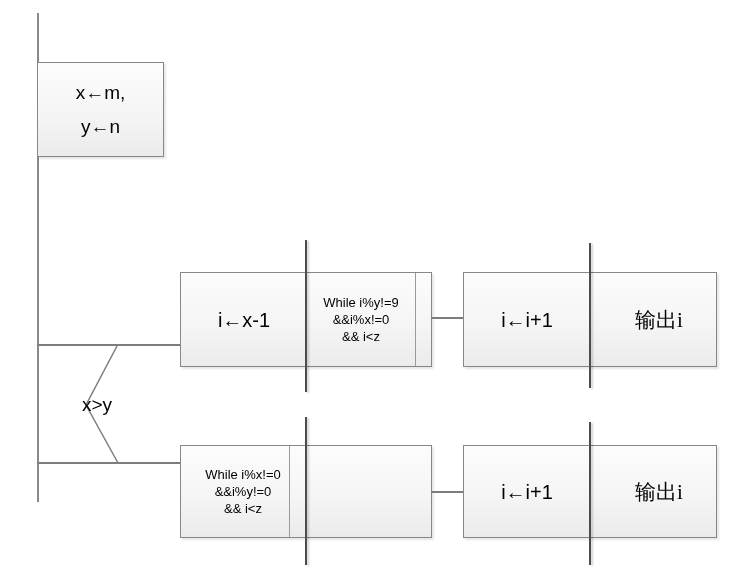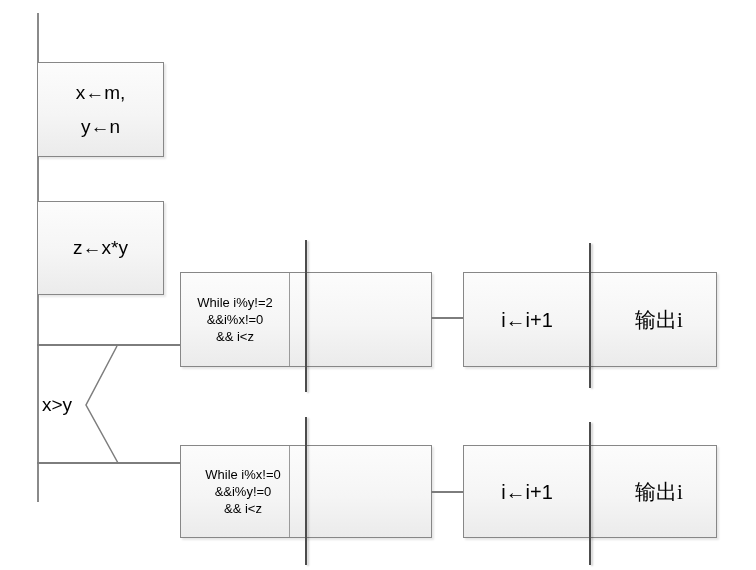--- a/index.html
+++ b/index.html
@@ -73,55 +73,54 @@
   .cjk {
     font-size: 21px;
     font-family: "Liberation Serif", serif;
     white-space: nowrap;
     margin-left: 12px;
   }
   .decision-label {
     position: absolute;
     font-size: 19px;
     white-space: nowrap;
+    margin-left: 40px;
   }
   svg { position: absolute; overflow: visible; }
 </style>
 </head>
 <body>
 
 <div class="stage">
 
   <div class="vline" style="left:37px; top:13px; height:489px;"></div>
 
   <div class="box" style="left:37px; top:62px; width:127px; height:95px;">
     <div class="stack">
       <div class="xl">x←m,</div>
       <div class="xl">y←n</div>
     </div>
   </div>
 
-  <div class="box" style="left:37px; top:201px; width:127px; height:94px;">
-    <div class="stack">
-      <div class="xl">z←x*y</div>
-    </div>
-  </div>
 
   <div class="hline" style="left:37px; top:344px; width:143px;"></div>
   <div class="hline" style="left:37px; top:462px; width:143px;"></div>
 
   <svg style="left:80px; top:344px;" width="44" height="121" viewBox="0 0 44 121">
     <polyline points="37,2 6,61 38,119" fill="none" stroke="#7d7d7d" stroke-width="1.5"></polyline>
   </svg>
 
   <div class="decision-label" style="left:42px; top:394px;">x&gt;y</div>
 
   <div class="box" style="left:180px; top:272px; width:252px; height:95px;">
+    <div class="cell" style="width:126px;">
+      <span class="lg">i←x-1</span>
+    </div>
     <div class="cell while-cell" style="width:108px;">
-      <div>While i%y!=2</div>
+      <div>While i%y!=9</div>
       <div>&amp;&amp;i%x!=0</div>
       <div>&amp;&amp; i&lt;z</div>
     </div>
     <div class="cell strip" style="flex:1;"></div>
   </div>
 
   <div class="hline" style="left:431px; top:317px; width:33px;"></div>
 
   <div class="box" style="left:463px; top:272px; width:254px; height:95px;">
     <div class="cell" style="width:126px;">

